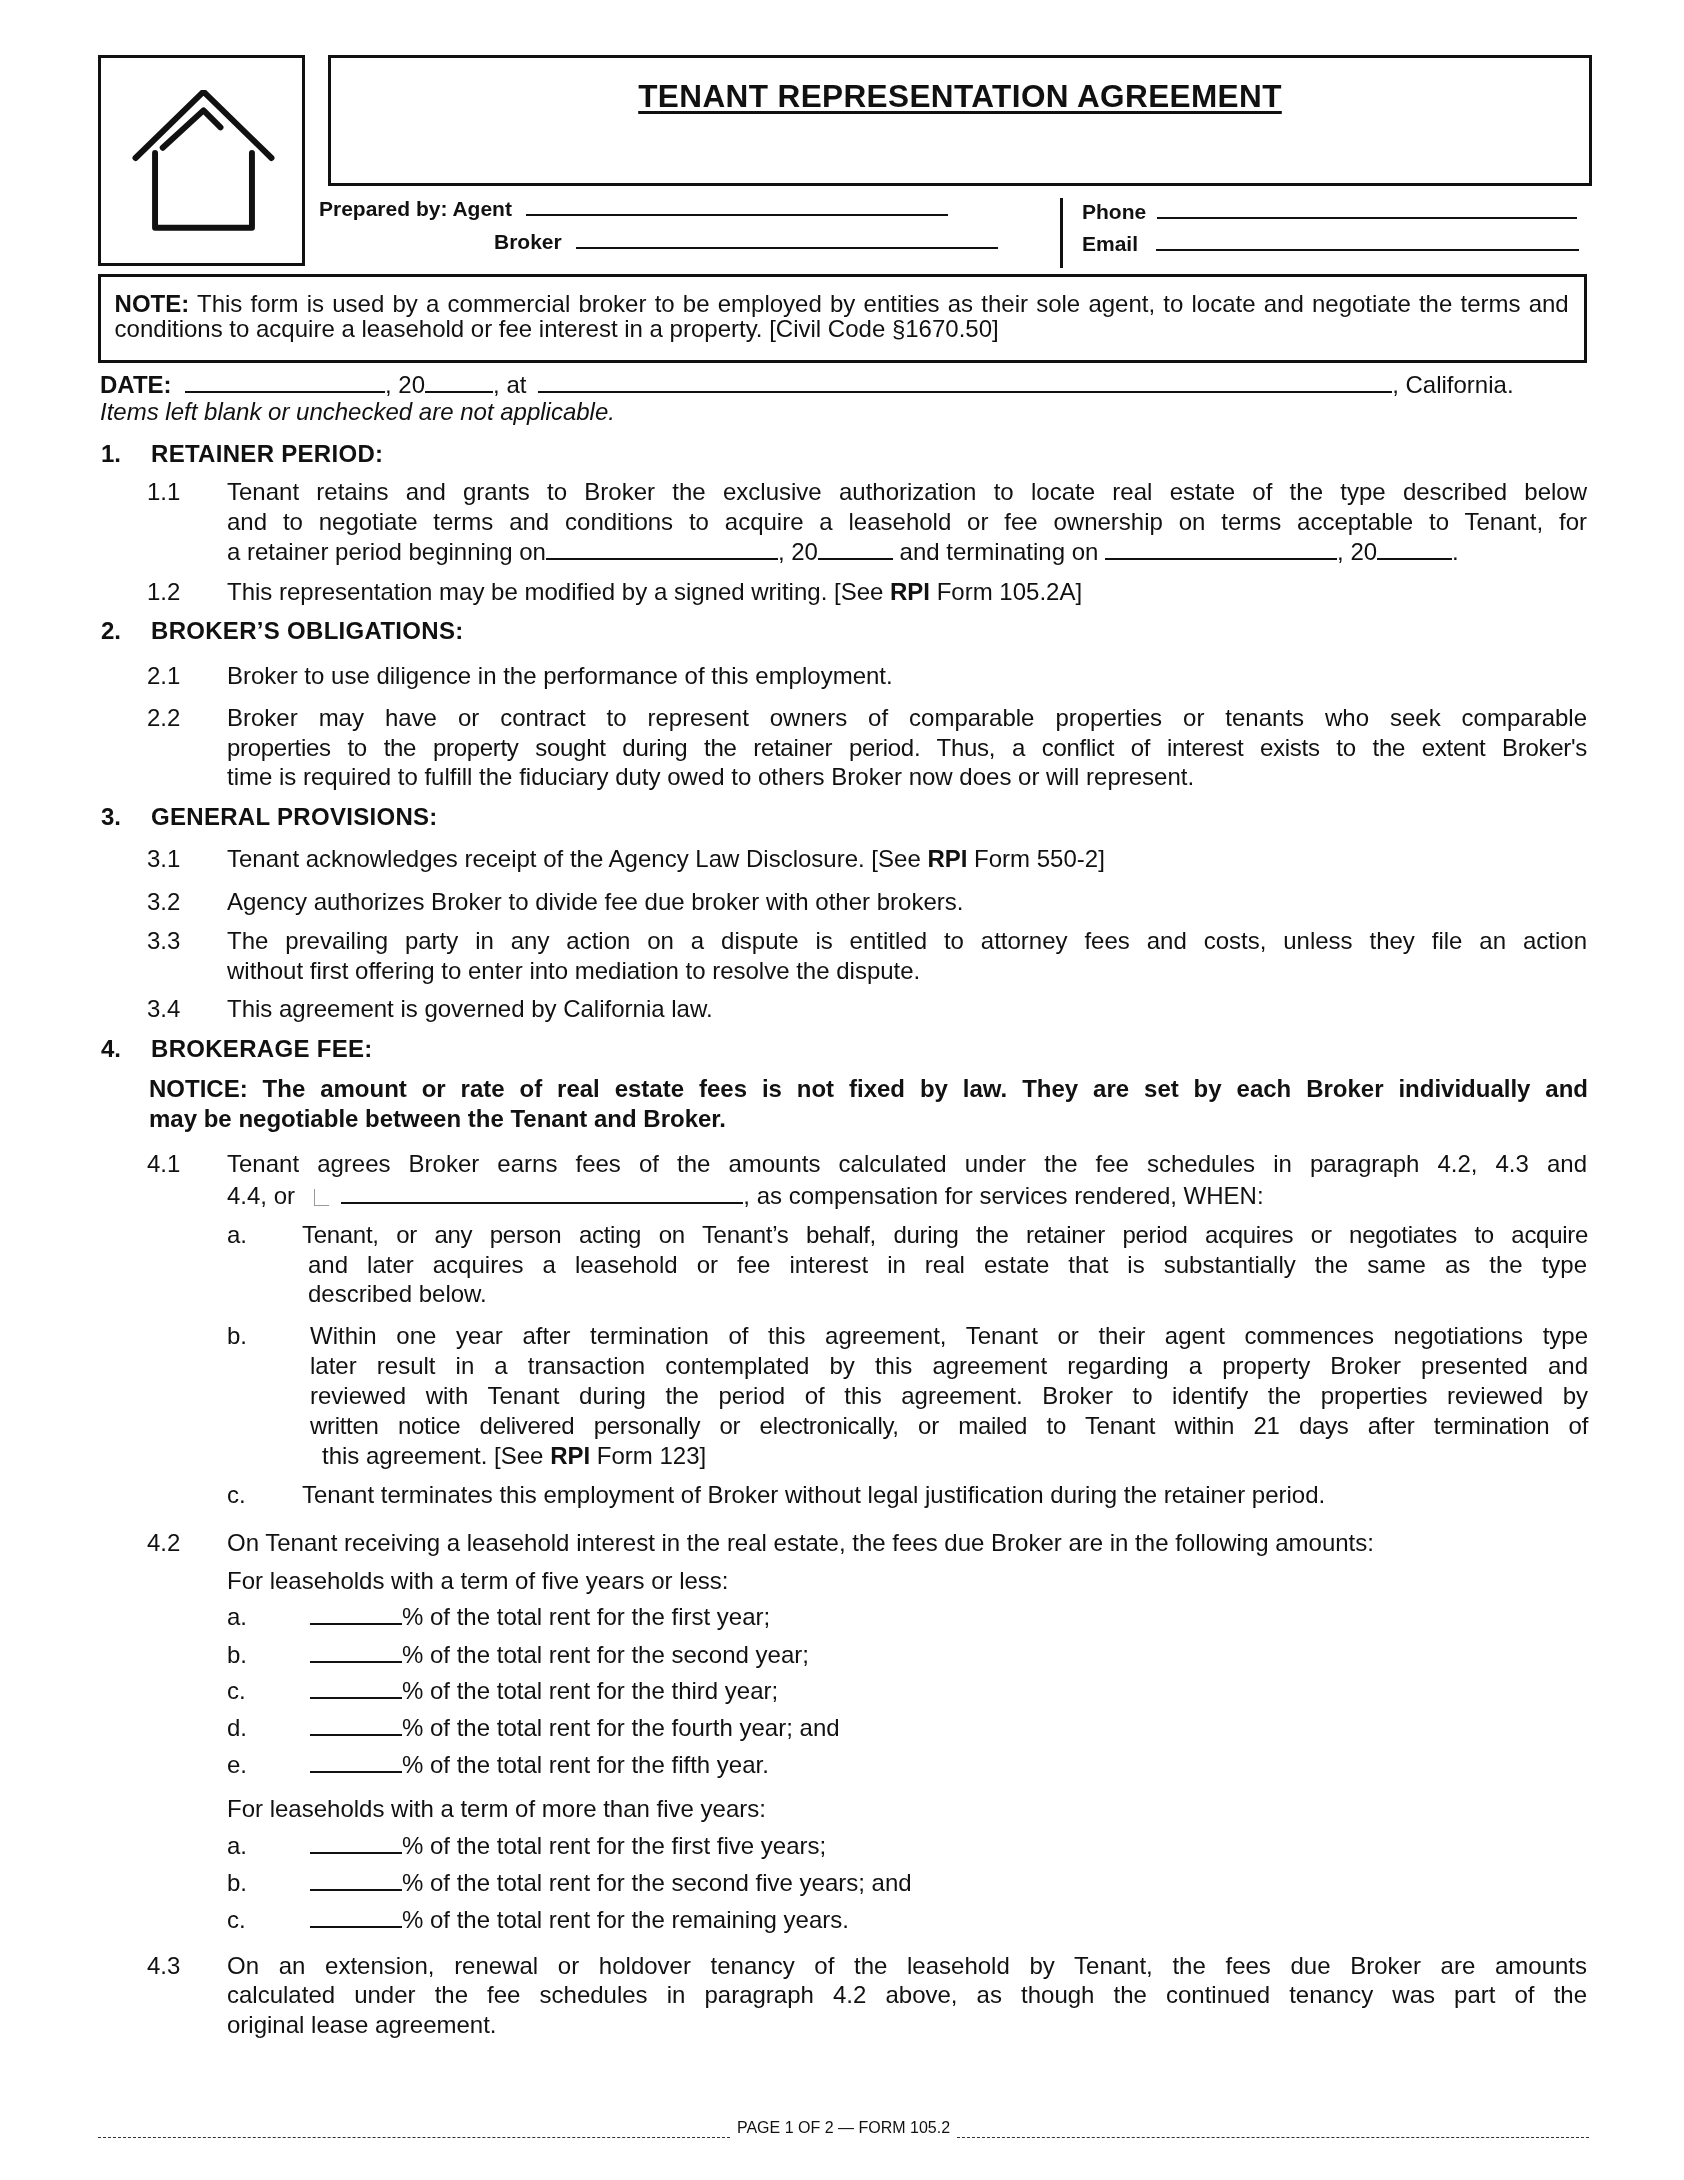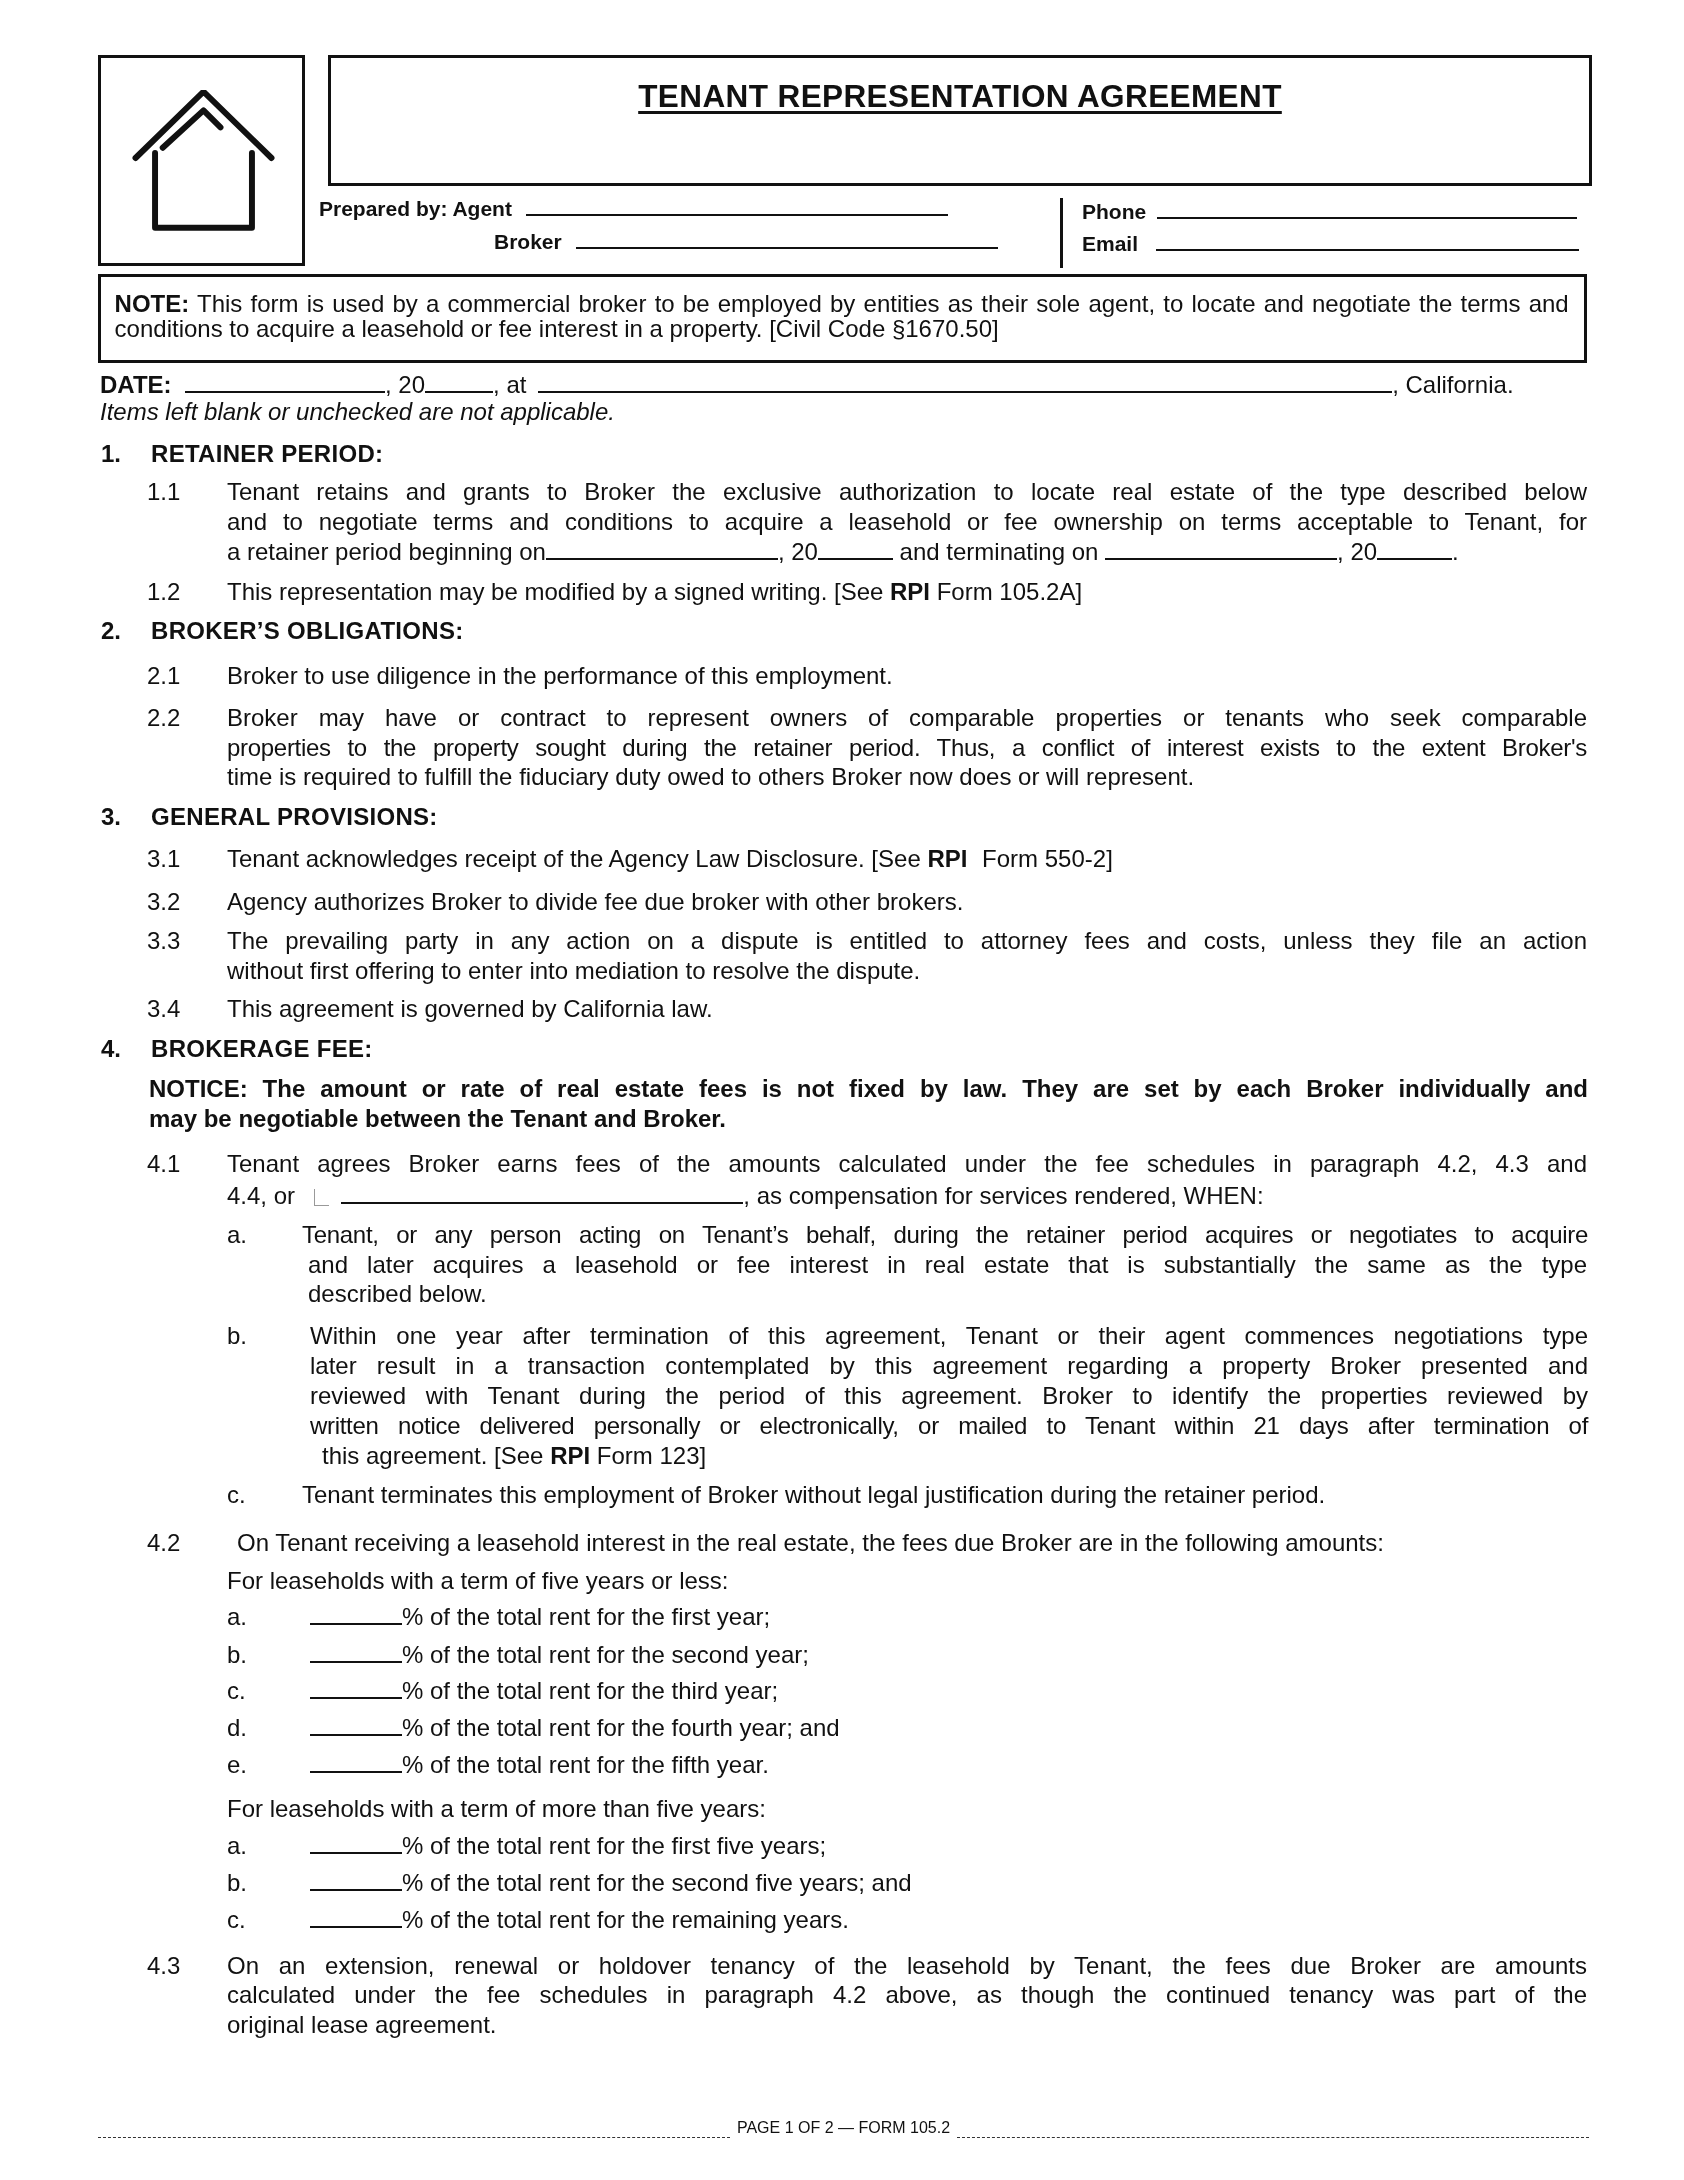--- a/index.html
+++ b/index.html
@@ -140,21 +140,21 @@
 <div class="sub-num" style="top:703px;">2.2</div>
 <div class="jline" style="left:227px; top:703px; width:1360px;">Broker may have or contract to represent owners of comparable properties or tenants who seek comparable</div>
 <div class="jline" style="left:227px; top:733px; width:1360px; letter-spacing:-0.3px;">properties to the property sought during the retainer period. Thus, a conflict of interest exists to the extent Broker's</div>
 <div class="line" style="left:227px; top:762px;">time is required to fulfill the fiduciary duty owed to others Broker now does or will represent.</div>
 
 <div class="sec-num" style="top:802px;">3.</div>
 <div class="sec-head" style="top:802px;">GENERAL PROVISIONS:</div>
 
 <div class="sub-num" style="top:844px;">3.1</div>
 <div class="line" style="left:227px; top:844px;">
-  <span style="white-space:pre;">Tenant acknowledges receipt of the Agency Law Disclosure. [See </span><b>RPI</b><span style="white-space:pre;margin-left:8px;"> Form 550-2]</span>
+  <span style="white-space:pre;">Tenant acknowledges receipt of the Agency Law Disclosure. [See </span><b>RPI</b><span style="white-space:pre;"> Form 550-2]</span>
 </div>
 
 <div class="sub-num" style="top:887px;">3.2</div>
 <div class="line" style="left:227px; top:887px;">Agency authorizes Broker to divide fee due broker with other brokers.</div>
 
 <div class="sub-num" style="top:926px;">3.3</div>
 <div class="jline" style="left:227px; top:926px; width:1360px;">The prevailing party in any action on a dispute is entitled to attorney fees and costs, unless they file an action</div>
 <div class="line" style="left:227px; top:956px;">without first offering to enter into mediation to resolve the dispute.</div>
 
 <div class="sub-num" style="top:994px;">3.4</div>
@@ -183,21 +183,21 @@
 <div class="jline" style="left:310px; top:1381px; width:1278px;">reviewed with Tenant during the period of this agreement. Broker to identify the properties reviewed by</div>
 <div class="jline" style="left:310px; top:1411px; width:1278px; letter-spacing:-0.3px;">written notice delivered personally or electronically, or mailed to Tenant within 21 days after termination of</div>
 <div class="line" style="left:322px; top:1441px;">
   <span style="white-space:pre;">this agreement. [See </span><b>RPI</b><span style="white-space:pre;"> Form 123]</span>
 </div>
 
 <div class="line" style="left:227px; top:1480px;">c.</div>
 <div class="line" style="left:302px; top:1480px;">Tenant terminates this employment of Broker without legal justification during the retainer period.</div>
 
 <div class="sub-num" style="top:1528px;">4.2</div>
-<div class="line" style="left:237px; top:1528px;">On Tenant receiving a leasehold interest in the real estate, the fees due Broker are in the following amounts:</div>
+<div class="line" style="left:227px; top:1528px;">On Tenant receiving a leasehold interest in the real estate, the fees due Broker are in the following amounts:</div>
 <div class="line" style="left:227px; top:1566px;">For leaseholds with a term of five years or less:</div>
 
 <div class="line" style="left:227px; top:1602px;">a.</div>
 <div class="line" style="left:310px; top:1602px;"><span class="u" style="width:92px;"><span></span></span><span>% of the total rent for the first year;</span></div>
 
 <div class="line" style="left:227px; top:1640px;">b.</div>
 <div class="line" style="left:310px; top:1640px;"><span class="u" style="width:92px;"><span></span></span><span>% of the total rent for the second year;</span></div>
 
 <div class="line" style="left:227px; top:1676px;">c.</div>
 <div class="line" style="left:310px; top:1676px;"><span class="u" style="width:92px;"><span></span></span><span>% of the total rent for the third year;</span></div>

